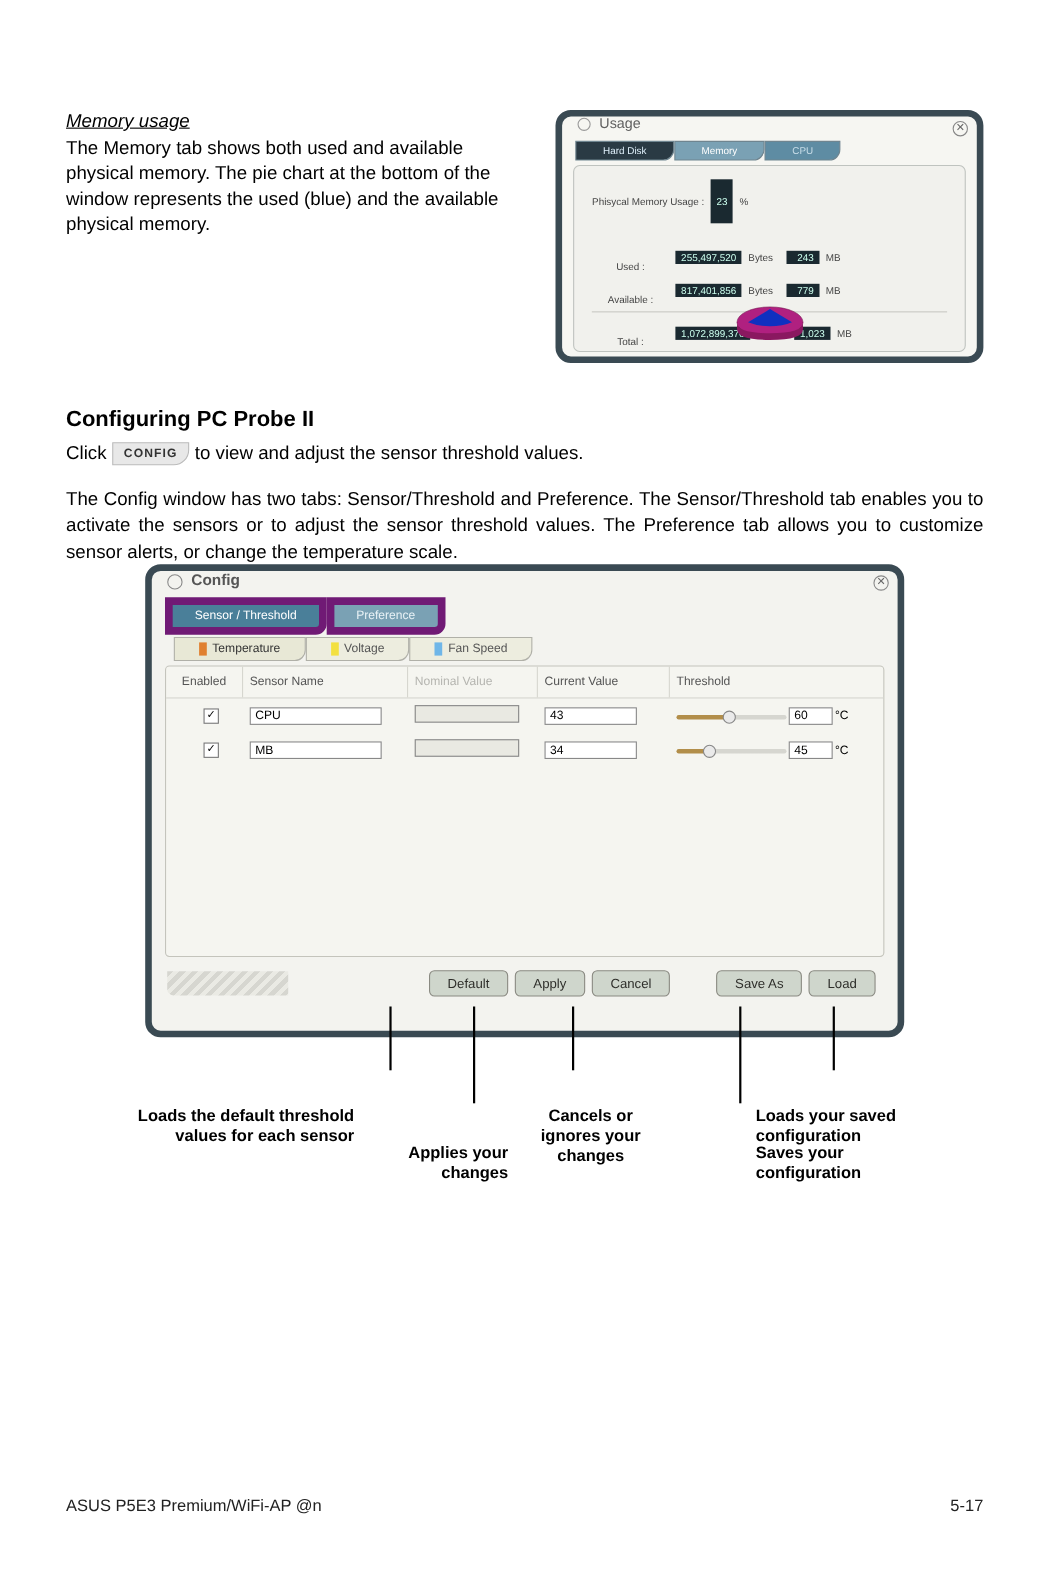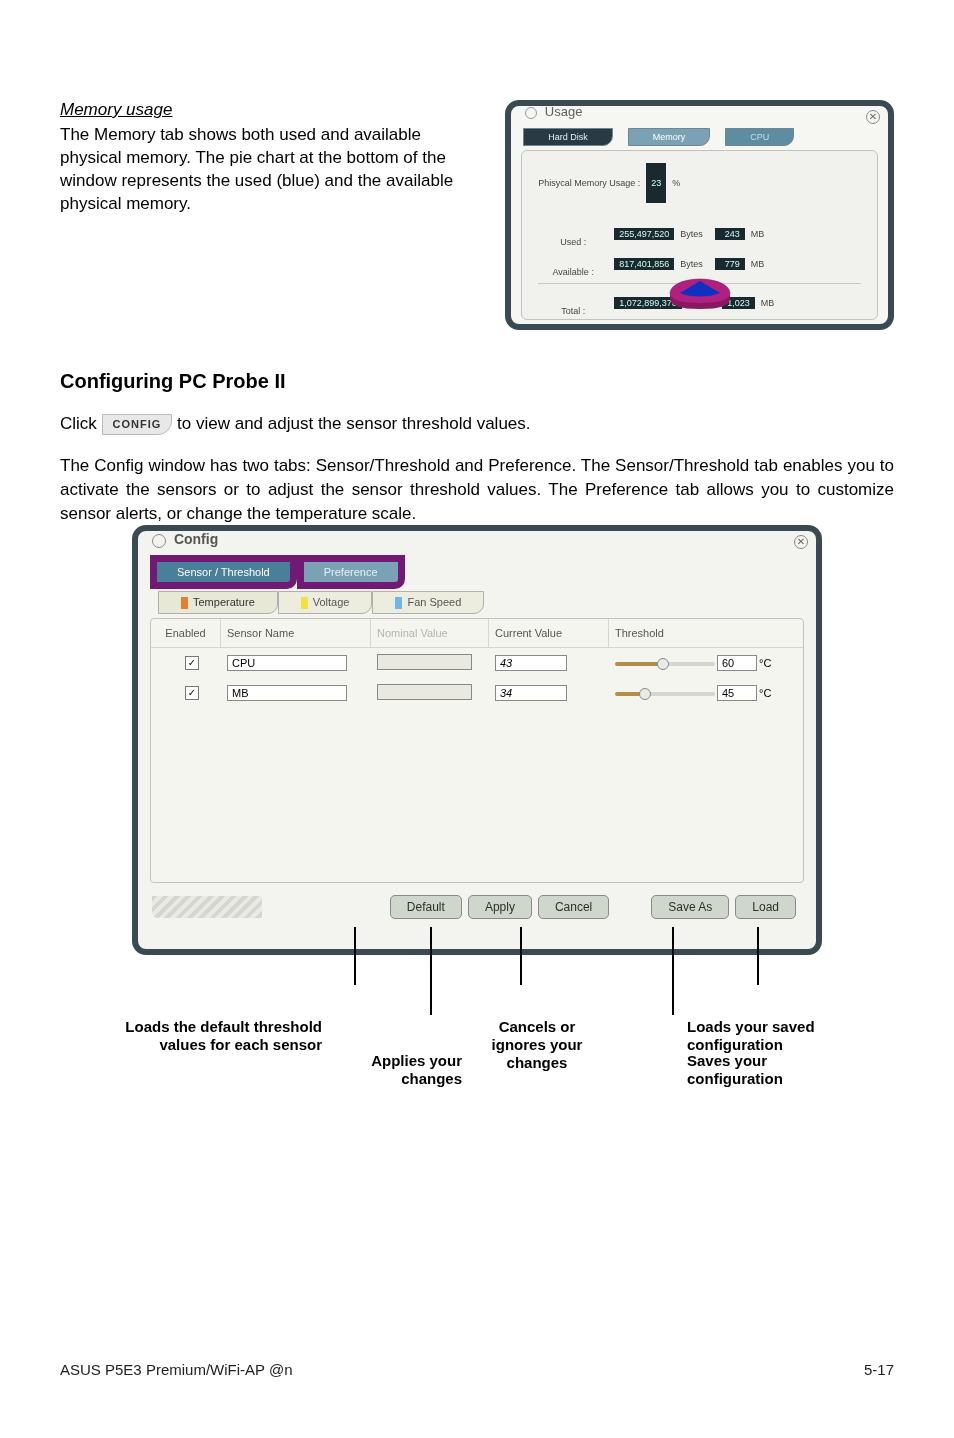--- a/index.html
+++ b/index.html
@@ -3,37 +3,37 @@
 <meta charset="utf-8">
 <style>
   * { box-sizing: border-box; margin: 0; padding: 0; }
   html, body { width: 954px; height: 1438px; background: #ffffff; font-family: Arial, Helvetica, sans-serif; color: #000; }
   .page { padding: 100px 60px 40px 60px; position: relative; height: 1438px; }
   .section-row { display: flex; gap: 24px; margin-bottom: 40px; }
   .section-col-text { width: 52%; }
   .section-col-img { width: 48%; }
   .subhead { font-style: italic; text-decoration: underline; font-size: 17px; margin-bottom: 4px; }
   .bodytext { font-size: 17px; line-height: 1.35; }
-  h3.bold { font-size: 20px; font-weight: bold; margin: 30px 0 20px 0; }
+  h3.bold { font-size: 20px; font-weight: bold; margin: 30px 0 8px 0; }
   .inline-cfg {
     display:inline-block; vertical-align:middle;
     padding:2px 10px 2px 10px; font-size:11px; letter-spacing:1px;
     background:#e8e8e8; border-radius:0 0 14px 0; border:1px solid #bbb;
     color:#333; font-weight:bold;
   }
   .para { font-size:17px; line-height:1.4; text-align: justify; }
   
   .usage-window {
     border:6px solid #3a4a53; border-radius:14px; background:#f6f6f2; position:relative;
     width:100%; height:230px; overflow:hidden;
   }
   .usage-title { position:absolute; top:-2px; left:14px; font-size:13px; color:#606060; }
   .usage-title-icon { display:inline-block; width:12px; height:12px; border:1px solid #999; border-radius:50%; vertical-align:middle; margin-right:4px; }
   .close-x { position:absolute; top:4px; right:8px; width:14px; height:14px; border:1px solid #888; border-radius:50%; font-size:10px; line-height:12px; text-align:center; color:#666; }
-  .usage-tabs { display:flex; margin:22px 0 0 12px; gap:15px; }
+  .usage-tabs { display:flex; margin:22px 0 0 12px; gap:0; }
   .usage-tab { font-size:9px; padding:3px 24px; border-radius:0 0 10px 0; border:1px solid #6f8590; }
   .usage-tab.hd { background:#2a3a44; color:#dfeffa; }
   .usage-tab.mem { background:#7aa1b4; color:#fff; }
   .usage-tab.cpu { background:#5e8ca3; color:#c8dde8; }
   .usage-inner { border:1px solid #bfc3bf; margin:4px 10px 10px 10px; height:170px; border-radius:6px; padding:8px 16px; font-size:9px; color:#444; position:relative; background:#f1f1ed; }
   .usage-line { display:flex; align-items:center; gap:6px; margin:4px 0; justify-content:flex-start; }
   .usage-label { width:70px; text-align:center;margin-top:16px; }
   .pct-box { background:#1a2930; color:#cfe; padding:15px 5px; font-size:9px; }
   .val-box { background:#1a2930; color:#cfe; padding:1px 5px; font-size:9px; min-width:60px; text-align:right; display:inline-block; }
   .mb-box { background:#1a2930; color:#cfe; padding:1px 5px; font-size:9px; min-width:30px; text-align:right; display:inline-block; margin-left:6px;}
@@ -69,21 +69,21 @@
   .gh-th{flex:1;}
   .grow { display:flex; align-items:center; padding:6px 6px; font-size:11px;}
   .gc-en{width:70px; text-align:center;}
   .gc-sn{width:150px;}
   .gc-nom{width:118px;}
   .gc-cur{width:120px;}
   .gc-th{flex:1; display:flex; align-items:center; gap:2px;}
   .chk{ display:inline-block; width:14px; height:14px; border:1px solid #777; background:#fff; font-size:10px; line-height:12px; text-align:center;}
   .tbox{ display:inline-block; border:1px solid #888; background:#fff; padding:1px 4px; width:120px; height:16px; font-size:11px; }
   .tbox.ro { background:#e9e9e2; width:95px;}
-  .tbox.cur { width:72px;font-style:italic; }
+  .tbox.cur { width:84px; }
   .tbox.th { width:40px; }
   .slider { display:inline-block; position:relative; width:100px; height:12px; }
   .slider .rail { position:absolute; top:5px; left:0; right:0; height:4px; background:linear-gradient(to right,#b28e4a 0%, #b28e4a var(--p), #d6d6d0 var(--p), #d6d6d0 100%); border-radius:2px;}
   .slider .thumb { position:absolute; top:1px; left:var(--p); transform:translateX(-50%); width:12px; height:12px; background:#eaeaea; border:1px solid #888; border-radius:50%;}
   .degC { font-size:11px; }
   .btnrow { display:flex; gap:6px; justify-content:flex-end; padding:12px 20px 0 0; align-items:center;}
   .hatch { width:110px; height:22px; margin-right:auto; margin-left:14px;
     background:repeating-linear-gradient(135deg,#d6d6d0 0 4px,#eaeae4 4px 8px); border-radius:0 0 0 6px;}
   .wbtn { font-size:12px; padding:4px 16px; background:#cfd6cc; border:1px solid #8a8a82; border-radius:5px; color:#2f2f2b; }
   

